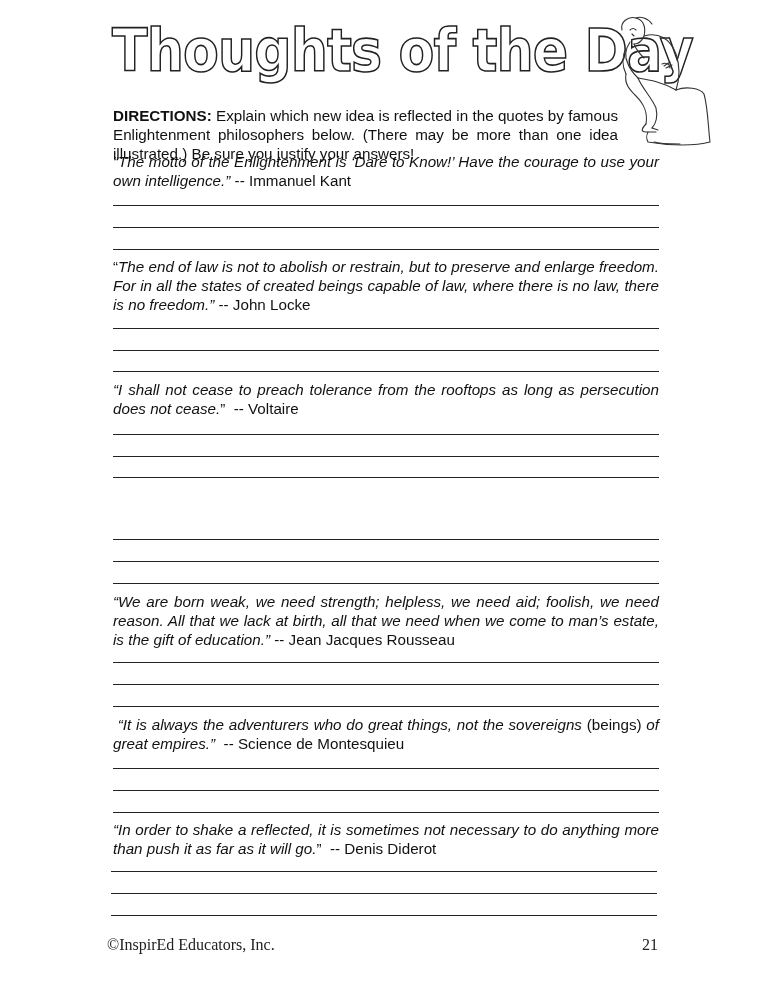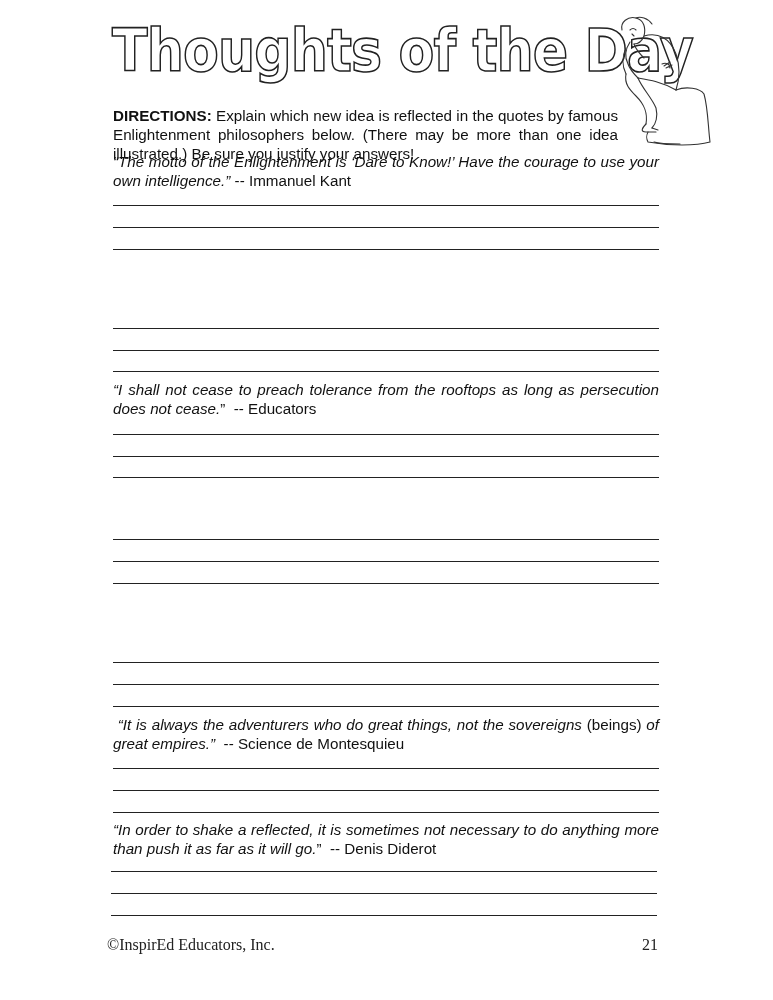--- a/index.html
+++ b/index.html
@@ -78,35 +78,41 @@
     <span class="lead">DIRECTIONS:</span><span> Explain which new idea is reflected in the quotes by famous Enlightenment philosophers below. (There may be more than one idea illustrated.) Be sure you justify your answers!</span>
   </div>
 
   <div class="quote" style="top:152px">
     <span class="q">“The motto of the Enlightenment is ‘Dare to Know!’ Have the courage to use your own intelligence.”</span><span class="sep"> -- Immanuel Kant</span>
   </div>
   <div class="rule" style="top:205px"></div>
   <div class="rule" style="top:227px"></div>
   <div class="rule" style="top:249px"></div>
 
+  <div class="quote" style="top:257px">
+    <span class="sep">“</span><span class="q">The end of law is not to abolish or restrain, but to preserve and enlarge freedom. For in all the states of created beings capable of law, where there is no law, there is no freedom.”</span><span class="sep"> -- John Locke</span>
+  </div>
   <div class="rule" style="top:328px"></div>
   <div class="rule" style="top:350px"></div>
   <div class="rule" style="top:371px"></div>
 
   <div class="quote" style="top:380px">
-    <span class="q">“I shall not cease to preach tolerance from the rooftops as long as persecution does not cease.</span><span class="sep" style="white-space:pre">”  </span><span class="sep">-- Educators</span>
+    <span class="q">“I shall not cease to preach tolerance from the rooftops as long as persecution does not cease.</span><span class="sep" style="white-space:pre">”  </span><span class="sep">-- Voltaire</span>
   </div>
   <div class="rule" style="top:434px"></div>
   <div class="rule" style="top:456px"></div>
   <div class="rule" style="top:477px"></div>
 
   <div class="rule" style="top:539px"></div>
   <div class="rule" style="top:561px"></div>
   <div class="rule" style="top:583px"></div>
 
+  <div class="quote" style="top:592px">
+    <span class="q">“We are born weak, we need strength; helpless, we need aid; foolish, we need reason. All that we lack at birth, all that we need when we come to man’s estate, is the gift of education.”</span><span class="sep"> -- Jean Jacques Rousseau</span>
+  </div>
   <div class="rule" style="top:662px"></div>
   <div class="rule" style="top:684px"></div>
   <div class="rule" style="top:706px"></div>
 
   <div class="quote" style="top:715px">
     <span class="sep" style="white-space:pre"> </span><span class="q">“It is always the adventurers who do great things, not the sovereigns</span><span class="sep" style="white-space:pre"> (beings) </span><span class="q">of great empires.”</span><span class="sep" style="white-space:pre">  -- Science de Montesquieu</span>
   </div>
   <div class="rule" style="top:768px"></div>
   <div class="rule" style="top:790px"></div>
   <div class="rule" style="top:812px"></div>

